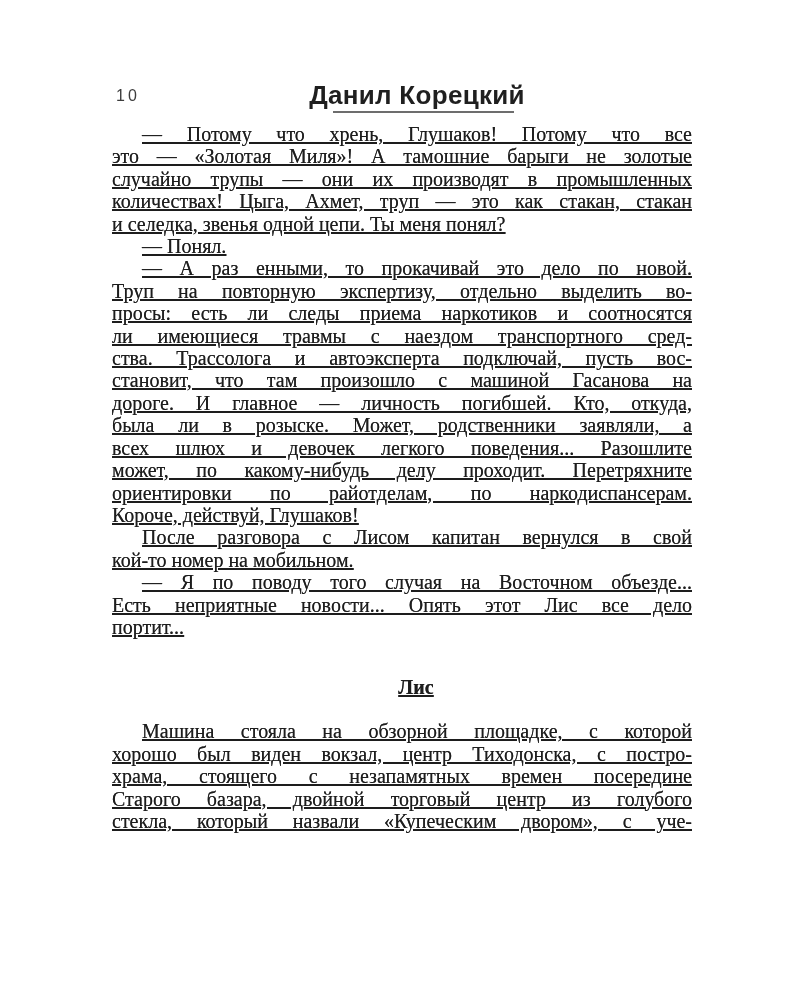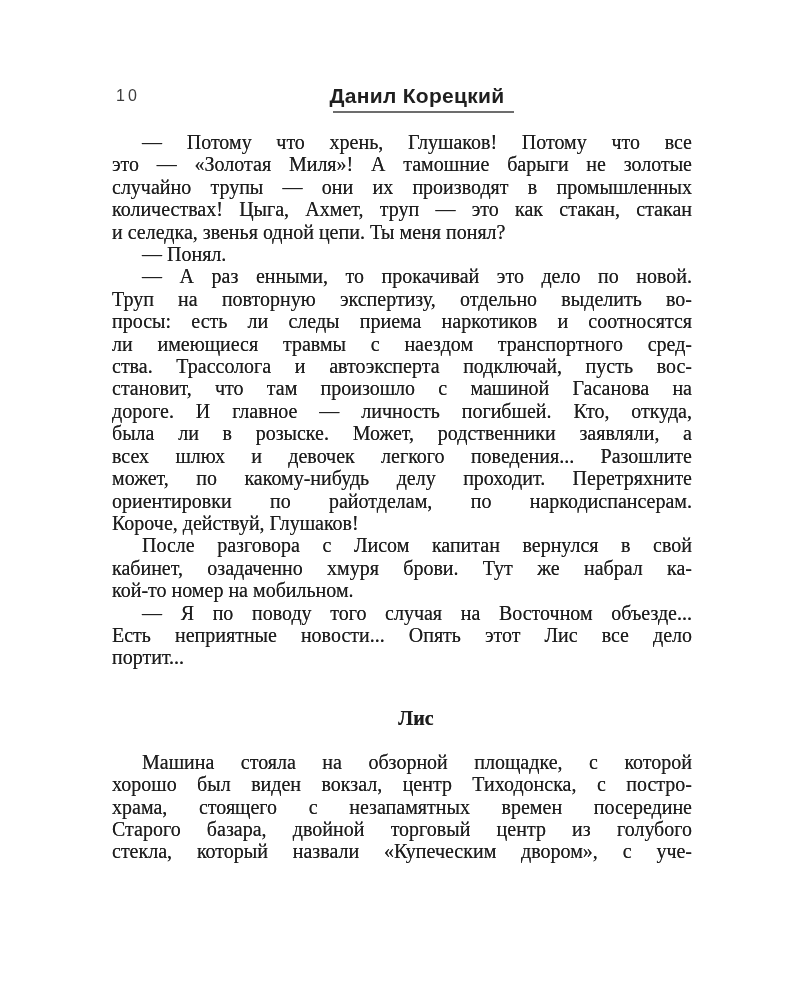--- a/index.html
+++ b/index.html
@@ -33,42 +33,43 @@
   }
   .running-header {
     position: absolute;
     left: 112px;
     top: 84px;
     width: 580px;
     text-align: center;
     transform: translateX(15px);
     font-family: "Liberation Sans", sans-serif;
     font-weight: bold;
-    font-size: 21px;
+    font-size: 26px;
     line-height: 23px;
     letter-spacing: 0.3px;
     color: #1f1f1f;
   }
   .header-rule {
     position: absolute;
     left: 333px;
     top: 111px;
     width: 181px;
     height: 2px;
     background: #6d6d6d;
   }
   
   .page-body {
     position: absolute;
     left: 112px;
-    top: 131px;
+    top: 123px;
     width: 580px;
     font-size: 20px;
     line-height: 22.4px;
     text-shadow: 0 0 0.6px rgba(20,20,20,0.75); 
+    text-decoration: underline;
   }
   .para { margin: 0; }
   .line {
     text-align: justify;
     text-align-last: justify;
     white-space: normal;
   }
   .line.first { padding-left: 30px; }
   .line.last {
     text-align: right;
@@ -115,21 +116,20 @@
         <div class="line">становит, что там произошло с машиной Гасанова на</div>
         <div class="line">дороге. И главное — личность погибшей. Кто, откуда,</div>
         <div class="line">была ли в розыске. Может, родственники заявляли, а</div>
         <div class="line">всех шлюх и девочек легкого поведения... Разошлите</div>
         <div class="line">может, по какому-нибудь делу проходит. Перетряхните</div>
         <div class="line">ориентировки по райотделам, по наркодиспансерам.</div>
         <div class="line last">Короче, действуй, Глушаков!</div>
       </div>
       <div class="para">
         <div class="line first">После разговора с Лисом капитан вернулся в свой</div>
-        <div class="line">кабинет, озадаченно хмуря брови. Тут же набрал ка-</div>
         <div class="line last">кой-то номер на мобильном.</div>
       </div>
       <div class="para">
         <div class="line first">— Я по поводу того случая на Восточном объезде...</div>
         <div class="line">Есть неприятные новости... Опять этот Лис все дело</div>
         <div class="line last">портит...</div>
       </div>
       <div class="section-heading">Лис</div>
       <div class="para">
         <div class="line first">Машина стояла на обзорной площадке, с которой</div>

